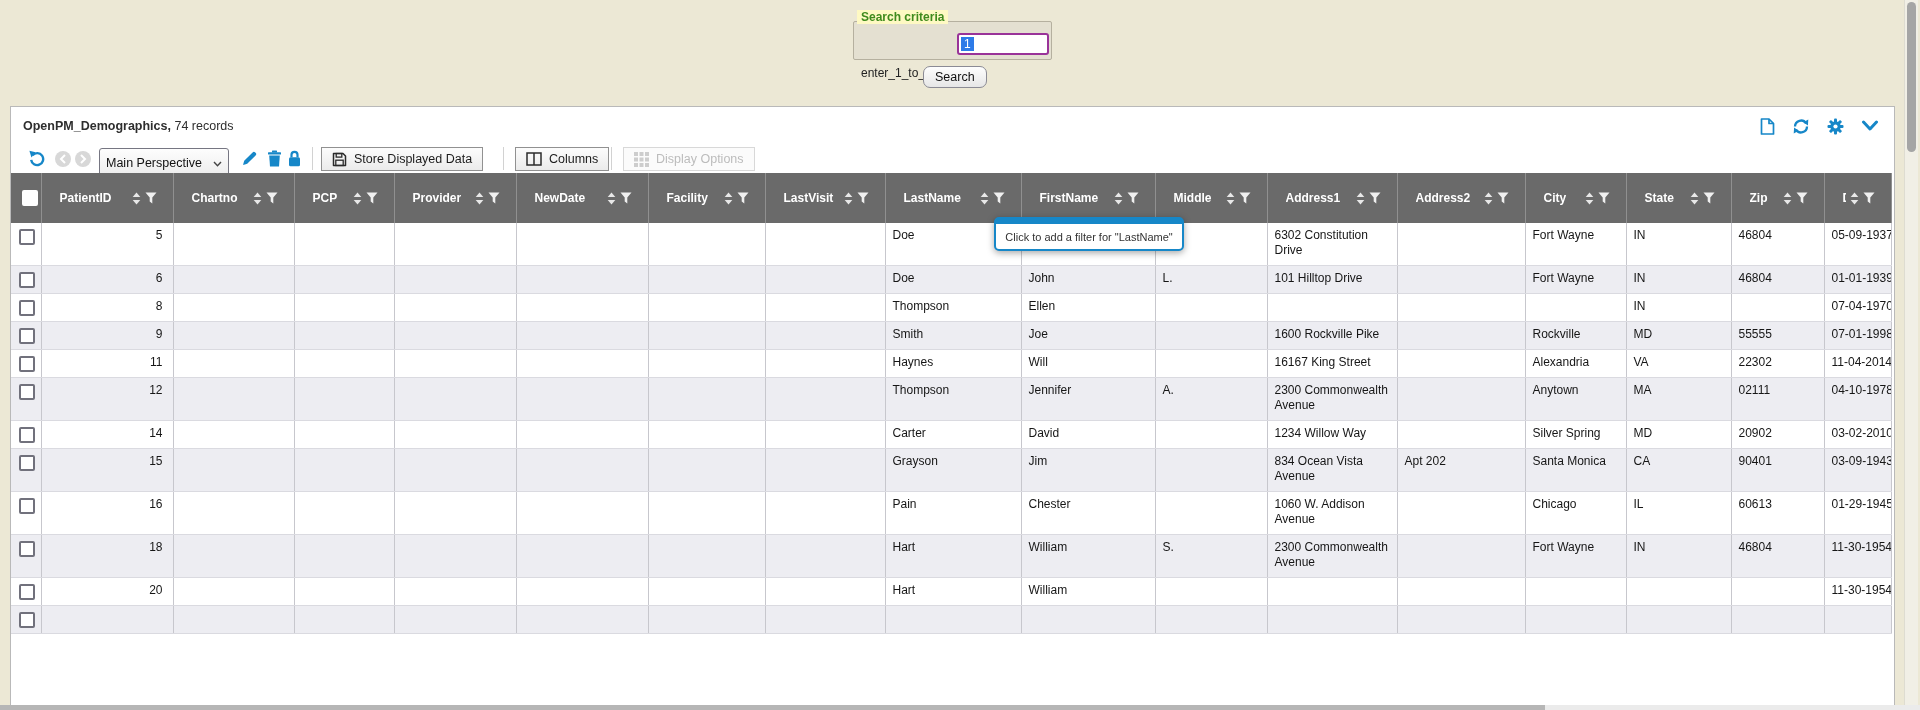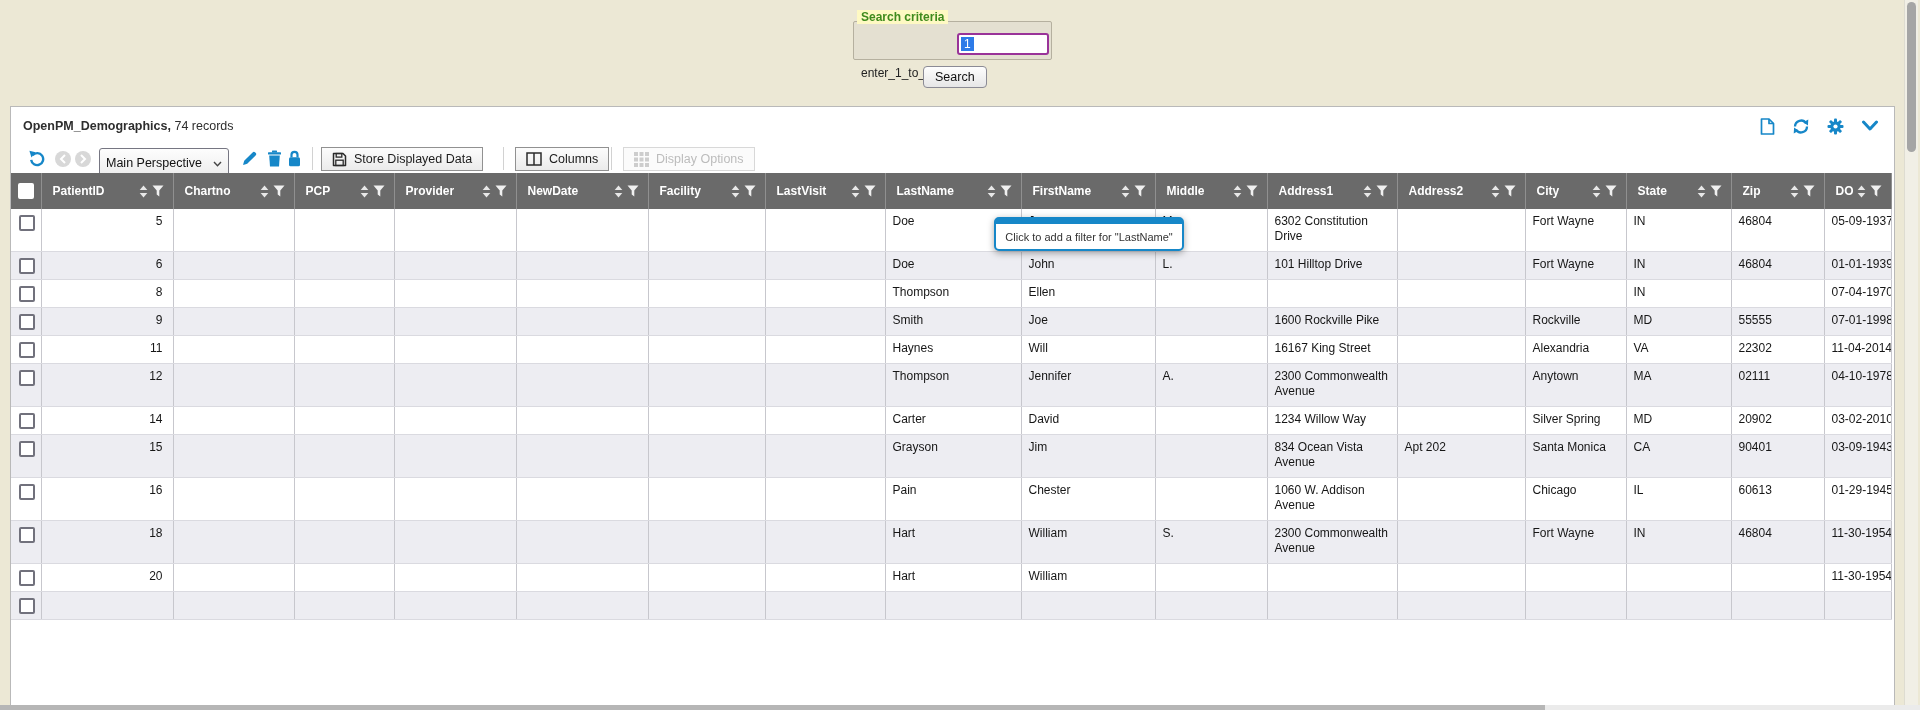--- a/index.html
+++ b/index.html
@@ -11,21 +11,21 @@
       border:1px solid #b5b09f;border-radius:2px;box-sizing:border-box;}
   .fs-legend{position:absolute;left:857px;top:10px;background:#fef9c3;padding:0 4px;
       color:#3f8b1d;font-weight:bold;font-size:12px;z-index:2;}
   .fs-label{position:absolute;left:861px;top:38px;font-size:12px;color:#222;margin-top:28px;}
   .fs-input{position:absolute;left:957px;top:33px;width:92px;height:22px;background:#fff;
       border:2px solid #993399;border-radius:3px;box-sizing:border-box;display:flex;
       align-items:center;padding:1px 2px;font-size:12px;}
   .sel-text{background:#2d7be8;color:#fff;padding:0 3px;}
   .btn{background:linear-gradient(#fefefe,#e6e6e6);border:1px solid #8b8b95;border-radius:4px;
       font-size:12.5px;color:#111;font-family:inherit;}
-  .search-btn{position:absolute;left:923px;top:66px;height:22px;padding:0 11px;}
+  .search-btn{position:absolute;left:923px;top:66px;height:22px;padding:0 11px;border-radius:7px;}
 
   
   .panel{position:absolute;left:10px;top:106px;width:1885px;height:604px;background:#fff;
       border:1px solid #b9b9b9;border-bottom:none;box-sizing:border-box;overflow:hidden;}
   .titlebar{position:relative;height:38px;display:flex;align-items:center;padding:0 12px;}
   .title{font-size:12.5px;color:#2e2e2e;}
   .panel-icons{margin-left:auto;display:flex;gap:17px;align-items:center;margin-right:3px;}
   .picon{display:inline-flex;align-items:center;cursor:pointer;}
 
   
@@ -44,21 +44,21 @@
   .sep1{left:301px;} .sep2{left:492px;} .sep3{left:600px;}
   .tbtn{position:absolute;top:2px;height:24px;display:inline-flex;align-items:center;gap:7px;
       padding:0 10px;background:linear-gradient(#fcfcfc,#ebebeb);border:1px solid #919191;
       border-radius:0;font-size:12.5px;color:#1c1c1c;box-sizing:border-box;font-family:inherit;}
   .store-btn{left:310px;} .columns-btn{left:504px;}
   .tbtn.disabled{left:612px;border-color:#d8d8d8;color:#bcbcbc;background:#fbfbfb;}
 
   
   .grid-wrap{position:absolute;left:0;top:66px;width:1883px;overflow:hidden;}
   table{border-collapse:collapse;table-layout:fixed;width:1880px;}
-  thead th{background:#6a6a6a;height:28px;padding:4px;border-right:1px solid #909090;}
+  thead th{background:#6a6a6a;height:28px;padding:11px;border-right:1px solid #909090;}
   .hcell{display:flex;align-items:center;gap:4px;padding:0 5px 0 7px;color:#fff;font-size:12px;
       font-weight:bold;overflow:hidden;white-space:nowrap;height:28px;}
   .hlabel{flex:1 1 auto;overflow:hidden;text-align:left;}
   .hic{flex:0 0 auto;display:inline-flex;}
   tbody tr{height:28px;}
   tbody tr:nth-child(even){background:#ededf2;}
   tbody td{border-right:1px solid #c7c7cd;border-bottom:1px solid #dadae0;padding:5px 5px 7px 7px;
       font-size:12px;color:#161616;vertical-align:top;line-height:15px;overflow:hidden;
       word-wrap:break-word;}
   td.num{text-align:right;padding-right:10px;}

